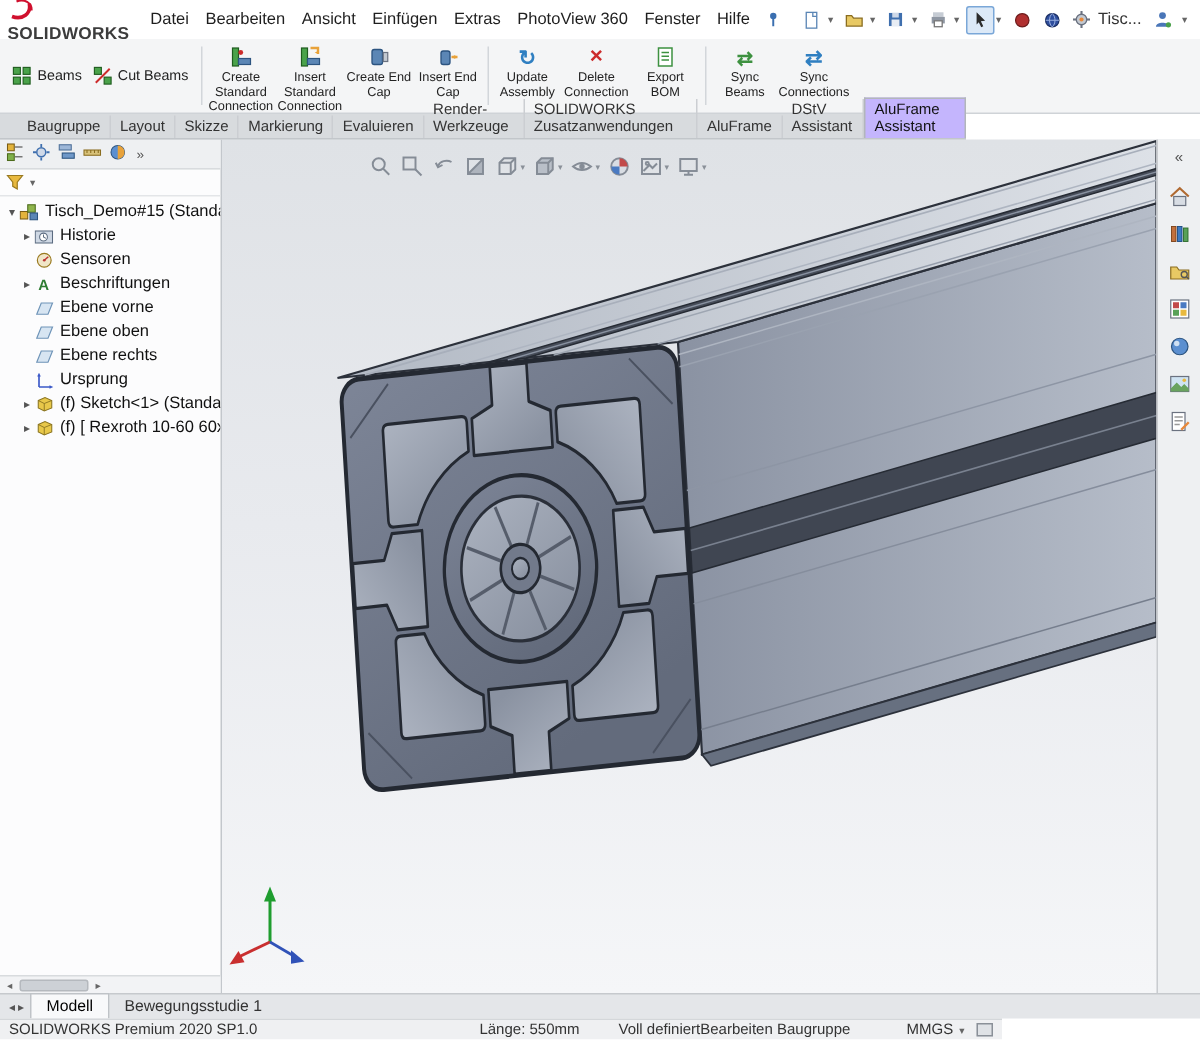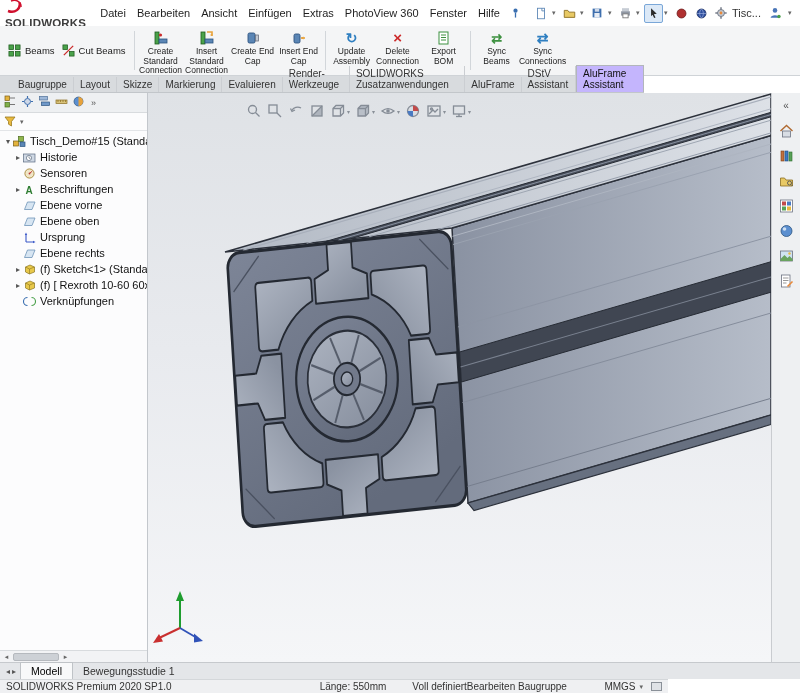--- a/index.html
+++ b/index.html
@@ -575,65 +575,55 @@
         <svg width="13" height="13" viewBox="0 0 13 13">
             <polygon points="1.5,10.5 4.5,3 12,3 9,10.5" fill="#d7e5f2" stroke="#6f94b8" stroke-width="0.8"></polygon>
           </svg>
       </span>
       <span class="t-label">Ebene oben</span>
     </div>
     <div class="trow child">
       <span class="t-arrow"></span>
       <span class="t-icon">
         <svg width="13" height="13" viewBox="0 0 13 13">
+            <polygon points="1.5,10.5 4.5,3 12,3 9,10.5" fill="#d7e5f2" stroke="#6f94b8" stroke-width="0.8"></polygon>
+          </svg>
+      </span>
+      <span class="t-label">Ebene rechts</span>
+    </div>
+    <div class="trow child">
+      <span class="t-arrow"></span>
+      <span class="t-icon">
+        <svg width="13" height="13" viewBox="0 0 13 13">
             <path d="M3,11 L3,3.5 M3,11 L10.5,11" stroke="#3a58c8" stroke-width="1.1" fill="none"></path>
             <polygon points="1.8,4 4.2,4 3,1.5" fill="#3a58c8"></polygon>
             <polygon points="10,9.8 10,12.2 12.5,11" fill="#3a58c8"></polygon>
           </svg>
       </span>
       <span class="t-label">Ursprung</span>
     </div>
     <div class="trow child">
-      <span class="t-arrow"></span>
-      <span class="t-icon">
-        <svg width="13" height="13" viewBox="0 0 13 13">
-            <polygon points="1.5,10.5 4.5,3 12,3 9,10.5" fill="#d7e5f2" stroke="#6f94b8" stroke-width="0.8"></polygon>
-          </svg>
-      </span>
-      <span class="t-label">Ebene rechts</span>
-    </div>
-    <div class="trow child">
       <span class="t-arrow">▸</span>
       <span class="t-icon">
         <svg width="13" height="13" viewBox="0 0 13 13">
             <polygon points="2.5,4 7,2 11.5,4 11.5,9 6.5,11 2.5,9" fill="#e8c84a" stroke="#8a7420" stroke-width="0.7"></polygon>
             <path d="M2.5,4 L6.5,6 L11.5,4 M6.5,6 L6.5,11" stroke="#8a7420" stroke-width="0.6" fill="none"></path>
           </svg>
       </span>
       <span class="t-label">(f) Sketch&lt;1&gt; (Standard&lt;&lt;Standa</span>
     </div>
     <div class="trow child">
       <span class="t-arrow">▸</span>
       <span class="t-icon">
         <svg width="13" height="13" viewBox="0 0 13 13">
             <polygon points="2.5,4 7,2 11.5,4 11.5,9 6.5,11 2.5,9" fill="#e8c84a" stroke="#8a7420" stroke-width="0.7"></polygon>
             <path d="M2.5,4 L6.5,6 L11.5,4 M6.5,6 L6.5,11" stroke="#8a7420" stroke-width="0.6" fill="none"></path>
           </svg>
       </span>
       <span class="t-label">(f) [ Rexroth 10-60 60x60 8f3da8bc</span>
-    </div>
-    <div class="trow child">
-      <span class="t-arrow"></span>
-      <span class="t-icon">
-        <svg width="13" height="13" viewBox="0 0 13 13">
-            <path d="M4.5,2.5 a3,3 0 1 0 0,8" stroke="#3a6fb0" fill="none" stroke-width="1.1"></path>
-            <path d="M8.5,2.5 a3,3 0 1 1 0,8" stroke="#49a04a" fill="none" stroke-width="1.1"></path>
-          </svg>
-      </span>
-      <span class="t-label">Verknüpfungen</span>
     </div>
   </div>
   <div class="hscroll">
     <span class="hs-btn">◂</span>
     <div class="hs-thumb"></div>
     <span class="hs-btn">▸</span>
   </div>
 </div>
 
 <div class="taskpane">

